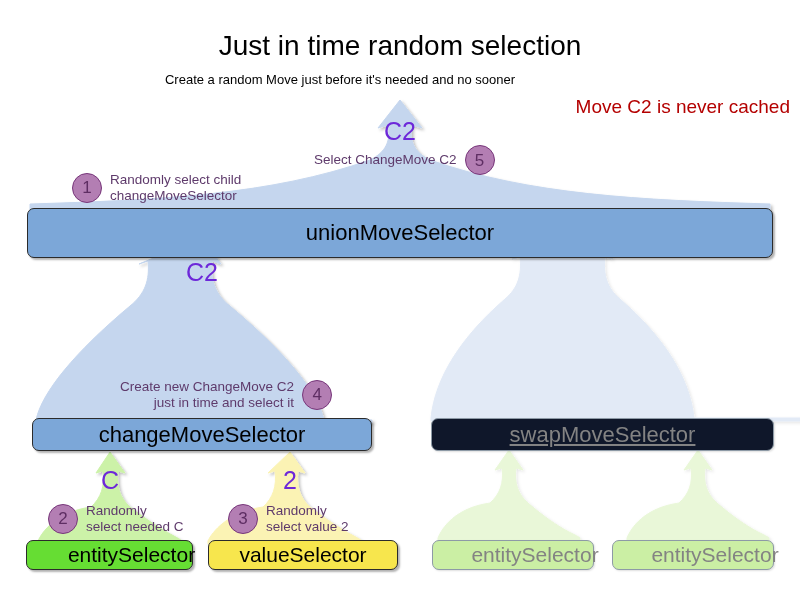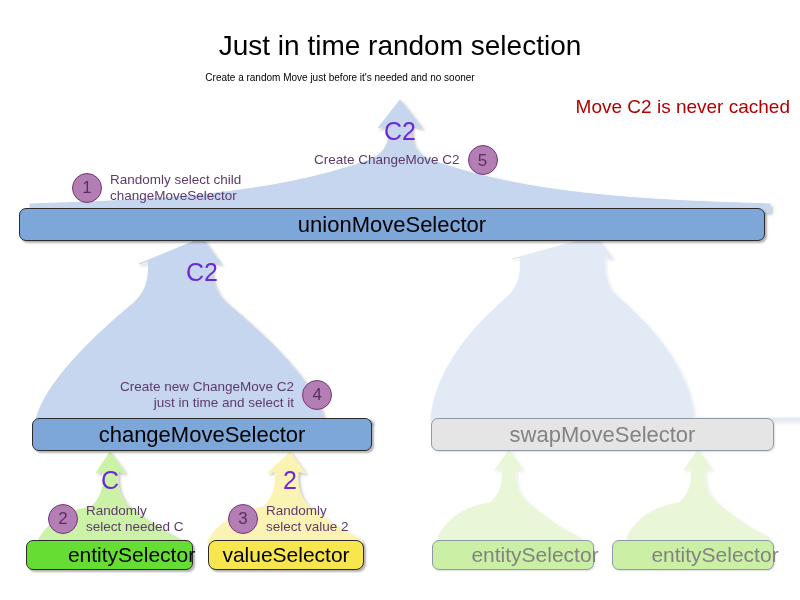--- a/index.html
+++ b/index.html
@@ -37,21 +37,21 @@
     letter-spacing: 0px;
     top: 30px;
     white-space: nowrap;
   }
   .subtitle {
     position: absolute;
     left: 0;
     width: 680px;
     text-align: center;
     color: #000000;
-    font-size: 10px;
+    font-size: 13px;
     top: 72px;
     white-space: nowrap;
   }
   .warning {
     position: absolute;
     color: #B40000;
     font-size: 19px;
     top: 96px;
     left: 0;
     width: 790px;
@@ -74,21 +74,21 @@
   }
   .bar.blue   { background: #7CA7D8; }
   .bar.green  { background: #66DD33; padding-left: 44px; }
   .bar.yellow { background: #F7E64D; }
 
   .bar.faded {
     border-color: #8d9aa6;
     color: #838383;
     box-shadow: 1px 1px 2px rgba(0,0,0,0.13);
   }
-  .bar.faded.blue  { background: #e5e5e5; }
+  .bar.faded.blue  { background: #0f172a; text-decoration: underline; }
   .bar.faded.green { background: #CBEFA4; }
 
   
   .flow-label {
     position: absolute;
     color: #6d28d9;
     font-size: 25px;
     white-space: nowrap;
     text-align: center;
   }
@@ -220,21 +220,21 @@
   <div class="step badge-left" style="left:72px; top:172px;">
     <span class="badge">1</span>
     <span class="step-text">
       <span>Randomly select child</span><br>
       <span>changeMoveSelector</span>
     </span>
   </div>
 
   <div class="step badge-right" style="left:314px; top:145px;">
     <span class="badge">5</span>
-    <span class="step-text">Create ChangeMove C2</span>
+    <span class="step-text">Select ChangeMove C2</span>
   </div>
 
   <div class="step badge-right" style="left:120px; top:379px;">
     <span class="badge">4</span>
     <span class="step-text">
       <span>Create new ChangeMove C2</span><br>
       <span>just in time and select it</span>
     </span>
   </div>
 
@@ -247,27 +247,27 @@
   </div>
 
   <div class="step badge-left" style="left:228px; top:503px;">
     <span class="badge">3</span>
     <span class="step-text">
       <span>Randomly</span><br>
       <span>select value 2</span>
     </span>
   </div>
 
-  <div class="bar blue" style="left:19px; top:208px; width:746px; height:33px; font-size:22px;">unionMoveSelector</div>
+  <div class="bar blue" style="left:27px; top:208px; width:746px; height:50px; font-size:22px;">unionMoveSelector</div>
 
   <div class="bar blue" style="left:32px; top:418px; width:340px; height:33px; font-size:22px;">changeMoveSelector</div>
 
   <div class="bar faded blue" style="left:431px; top:418px; width:343px; height:33px; font-size:22px;">swapMoveSelector</div>
 
   <div class="bar green" style="left:26px; top:540px; width:167px; height:30px; font-size:21px;">entitySelector</div>
 
-  <div class="bar yellow" style="left:208px; top:540px; width:156px; height:30px; font-size:21px;border-radius:8px;">valueSelector</div>
+  <div class="bar yellow" style="left:208px; top:540px; width:190px; height:30px; font-size:21px;">valueSelector</div>
 
   <div class="bar faded green" style="left:432px; top:540px; width:162px; height:30px; font-size:21px;">entitySelector</div>
 
   <div class="bar faded green" style="left:612px; top:540px; width:162px; height:30px; font-size:21px;">entitySelector</div>
 
 </div>
 
 </body></html>

